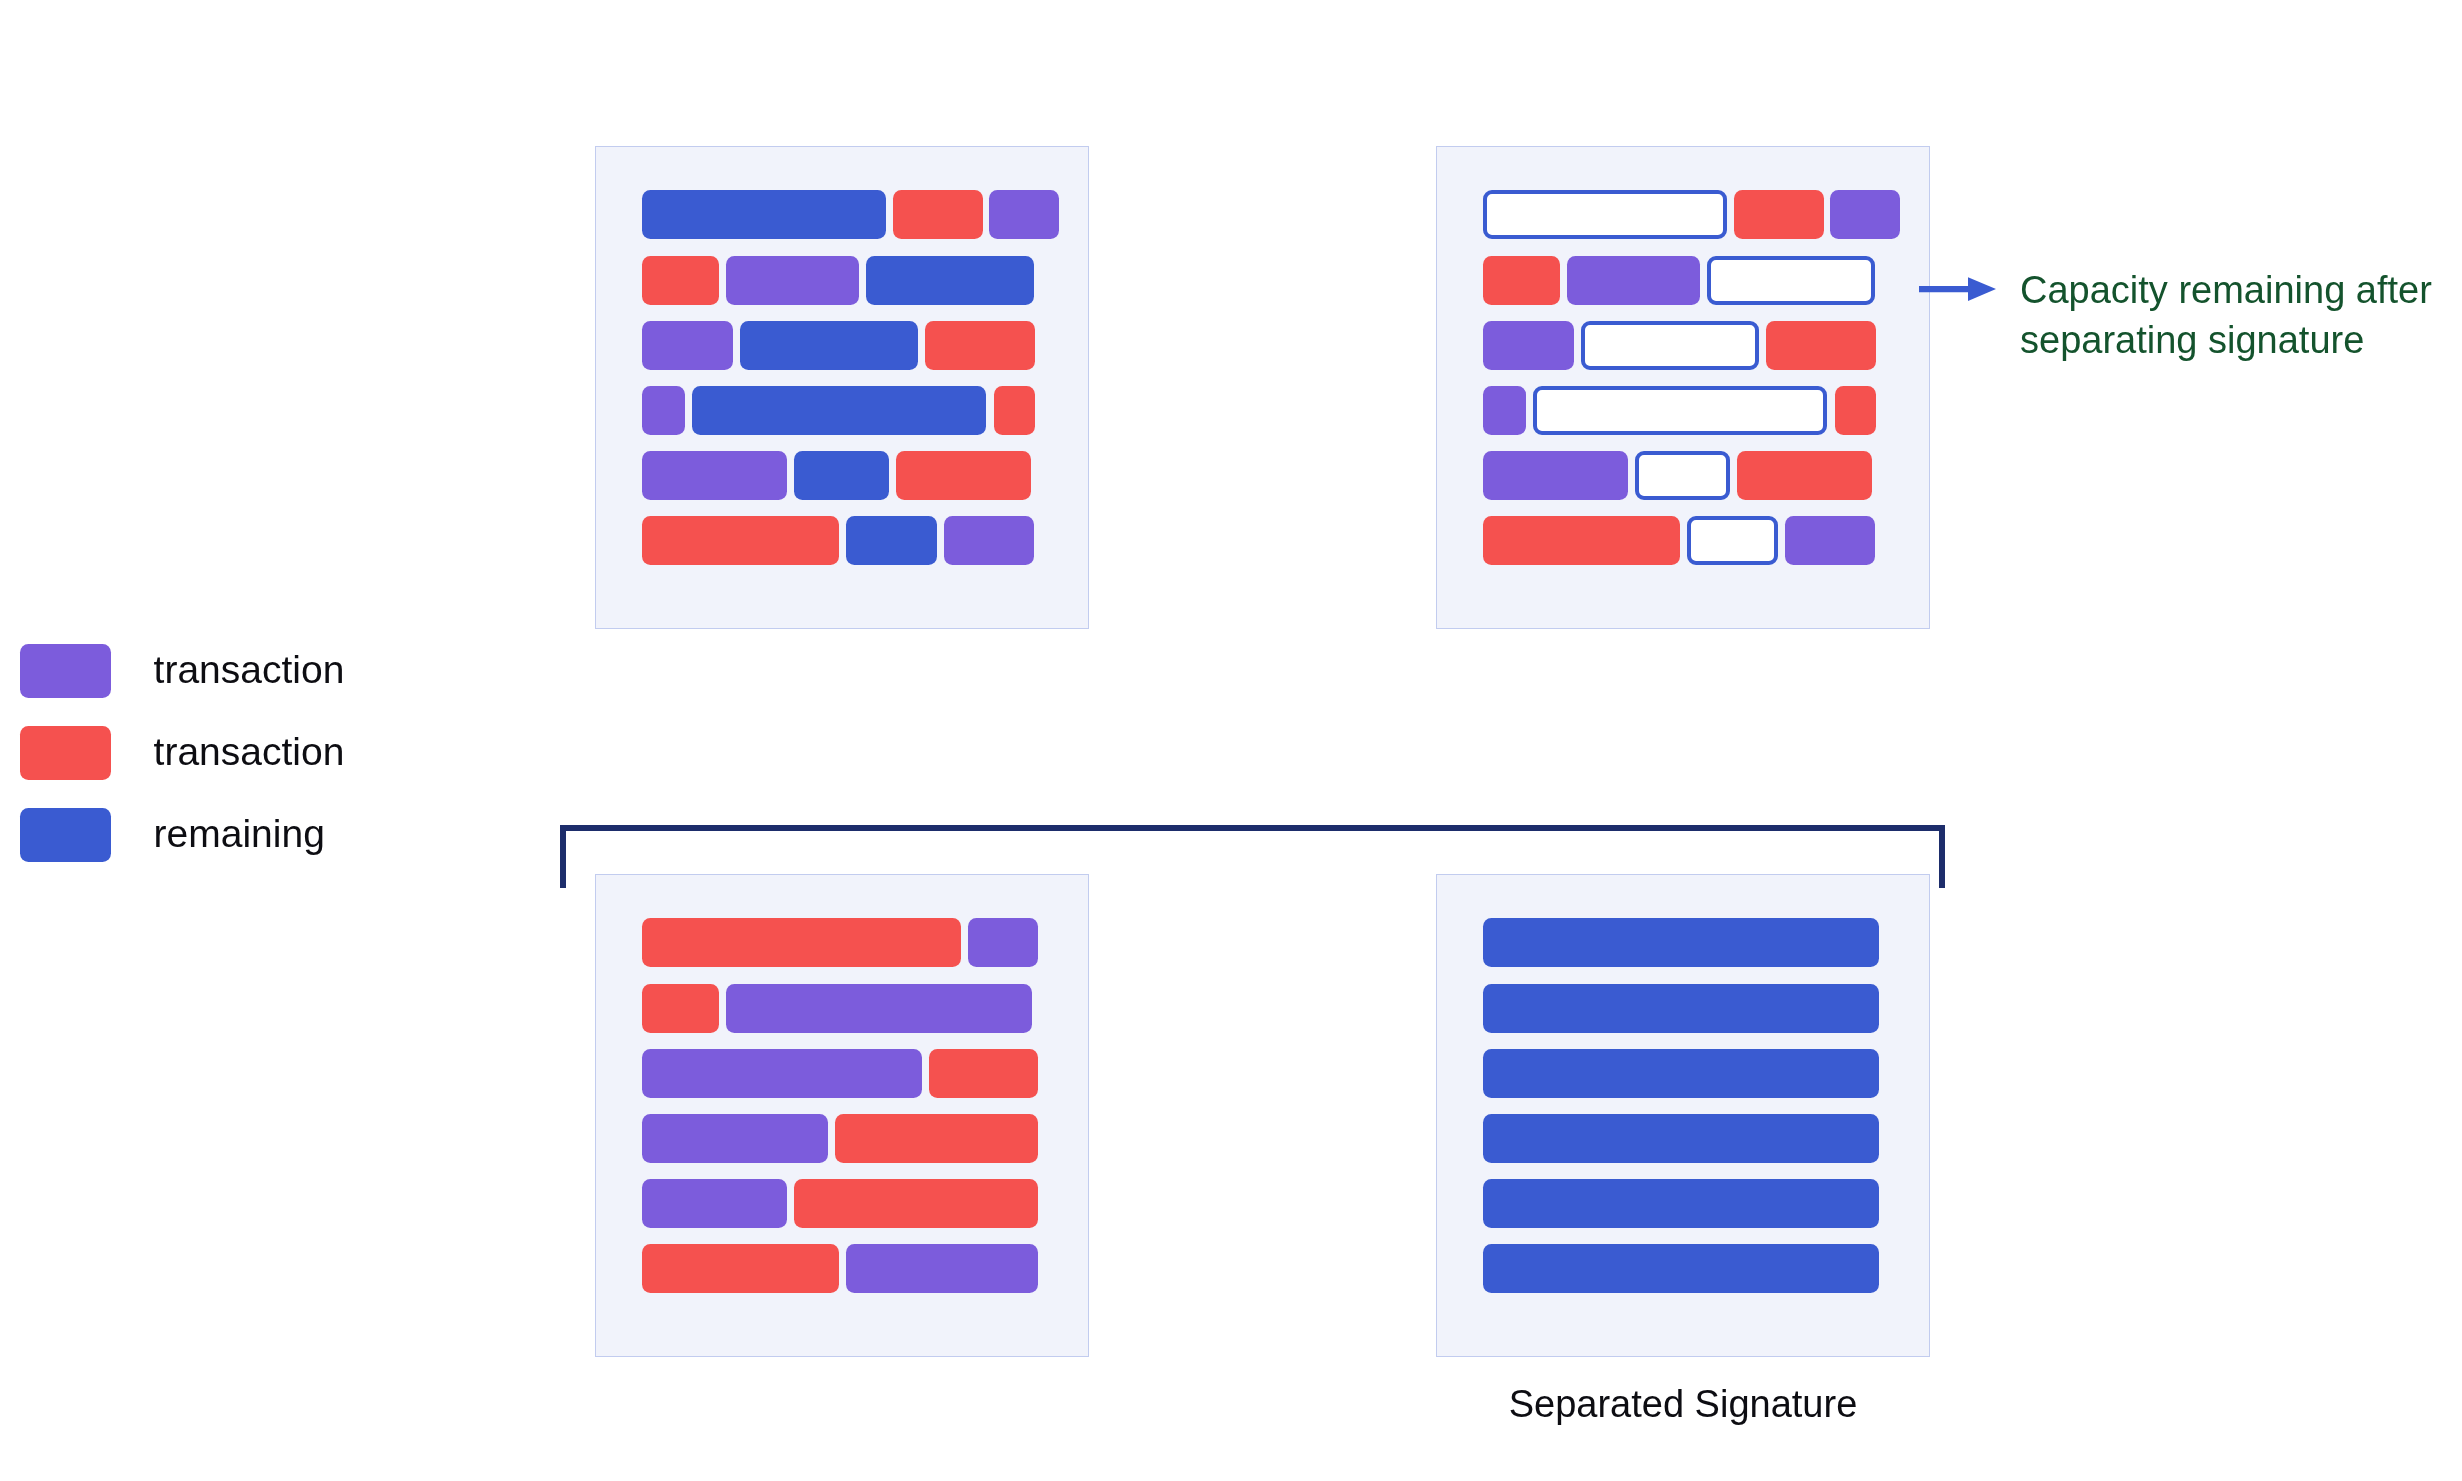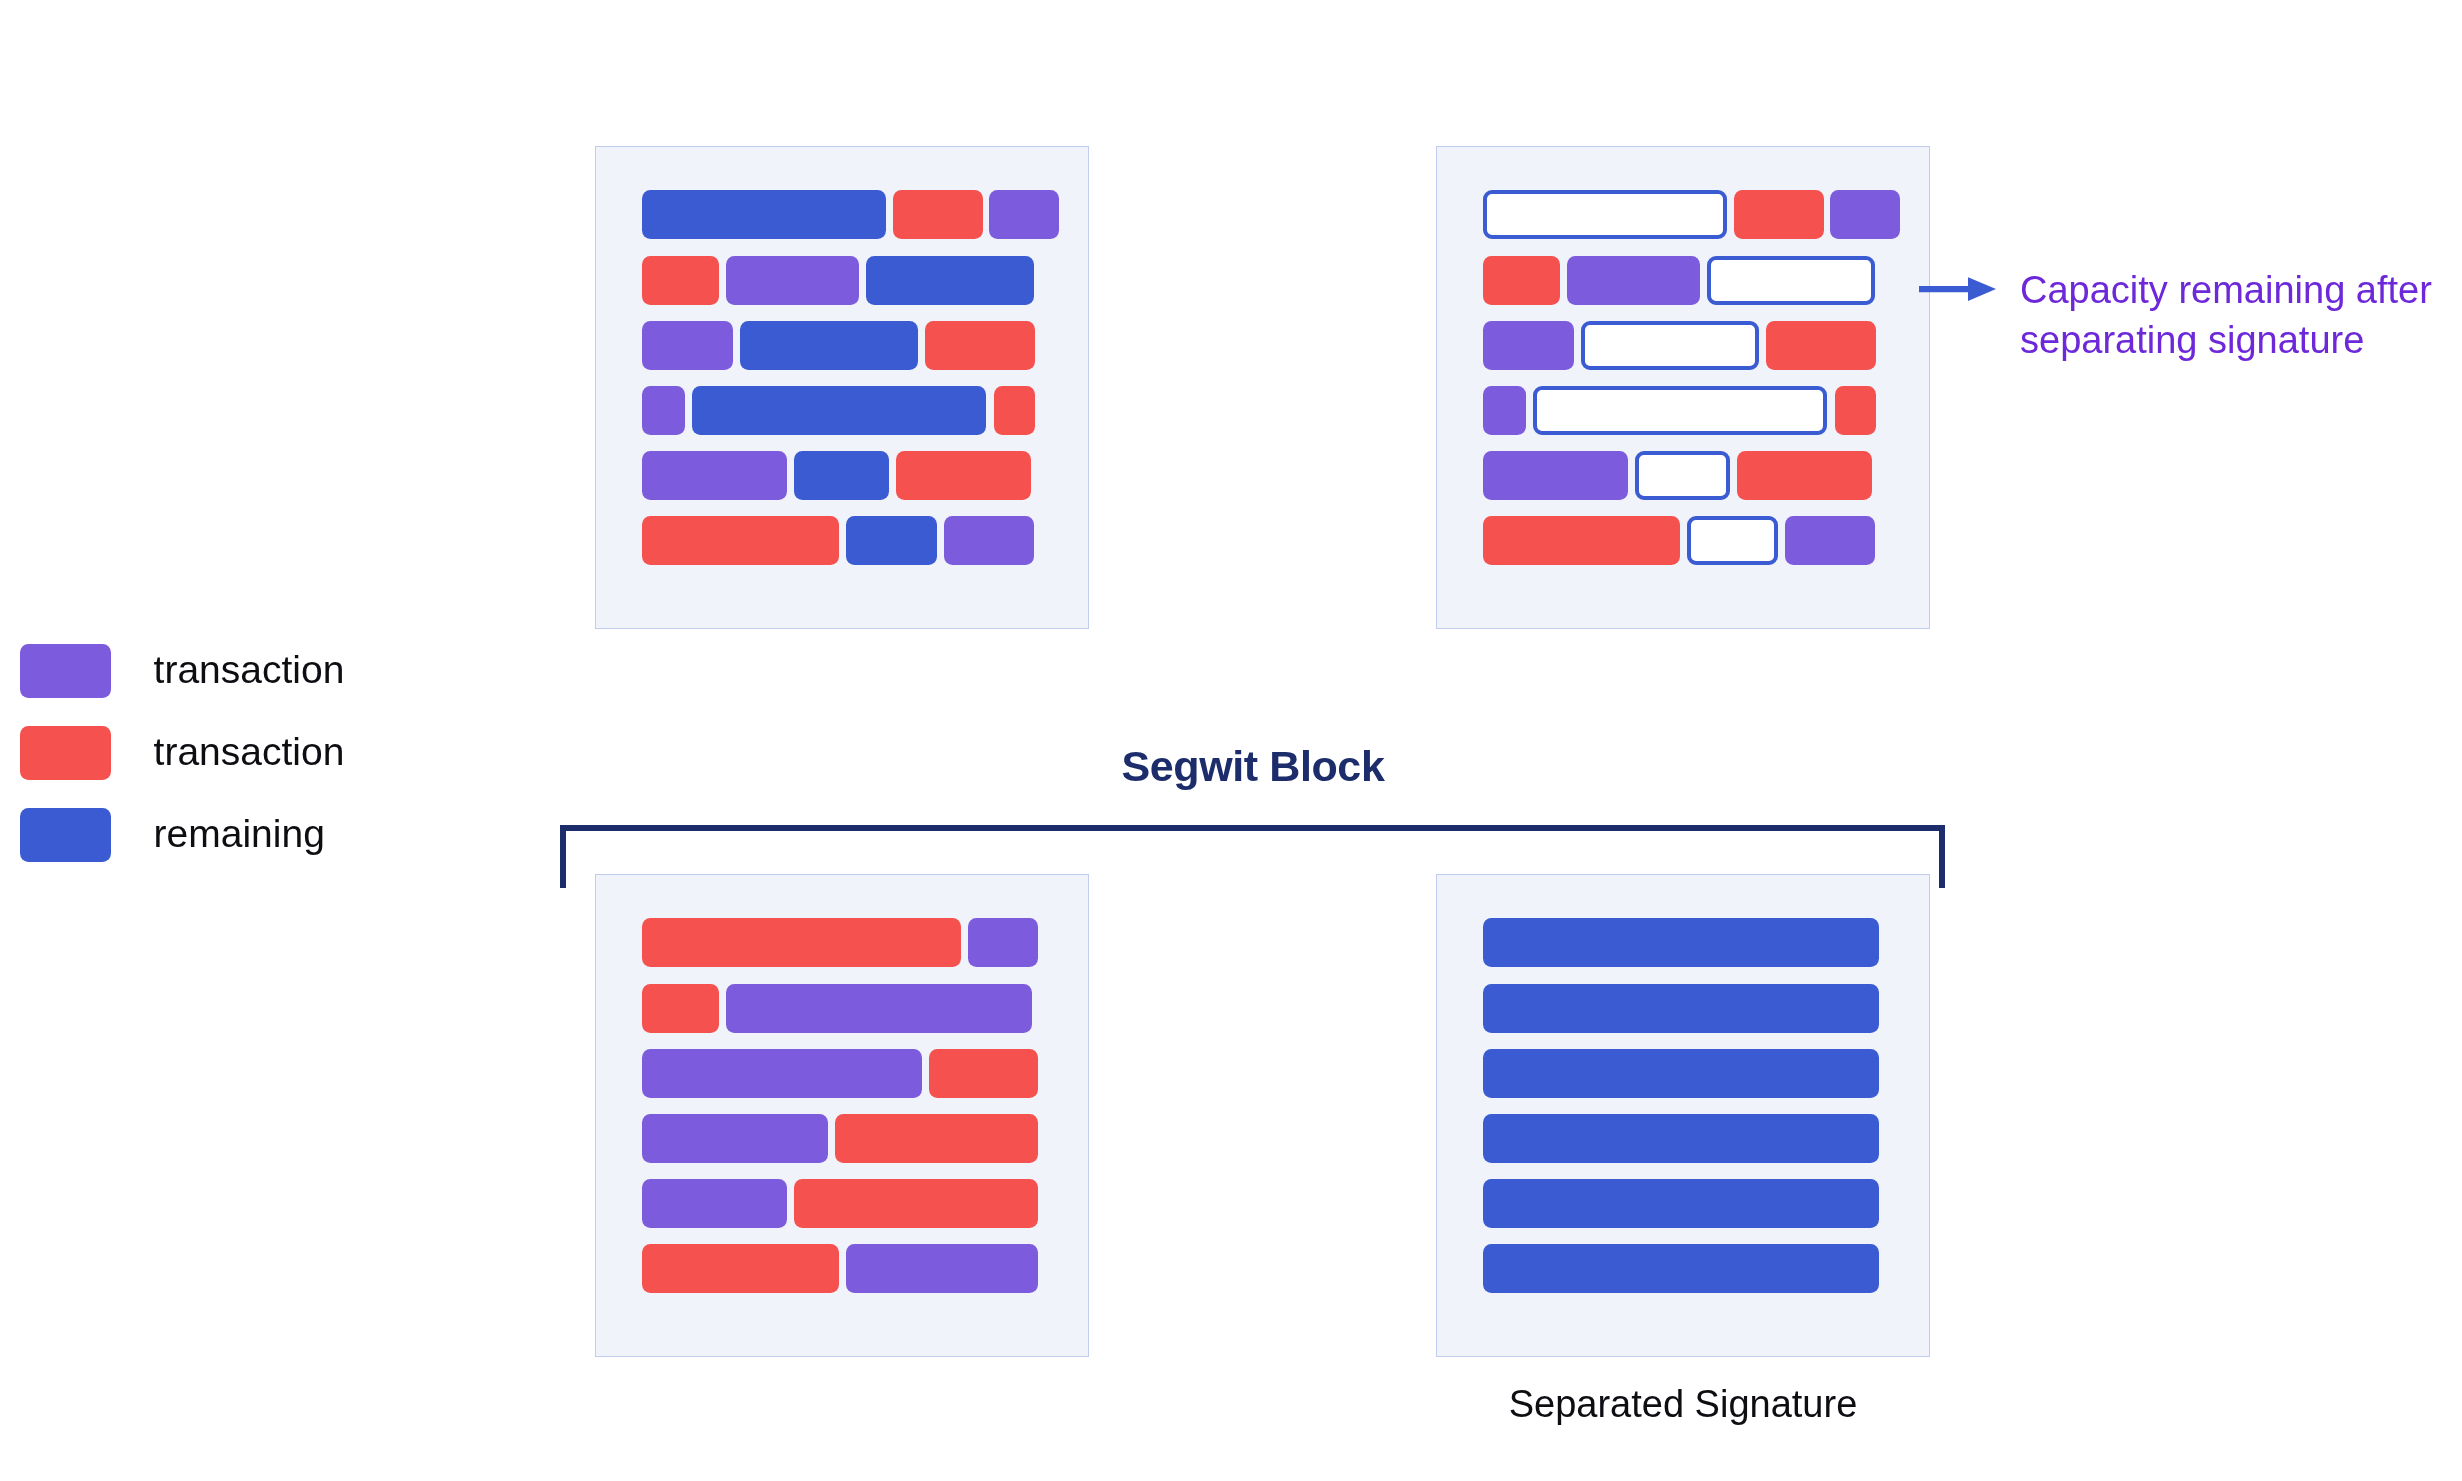--- a/index.html
+++ b/index.html
@@ -96,21 +96,21 @@
   }
 
   
   .callout-text {
     position: absolute;
     left: 2020px;
     top: 265px;
     width: 434px;
     font-size: 38px;
     line-height: 1.32;
-    color: #6d28d9;
+    color: #14532d;
     font-family: "Liberation Sans", sans-serif;
   }
 
   
   .bracket {
     position: absolute;
     left: 560px;
     top: 825px;
     width: 1385px;
     height: 63px;
@@ -217,21 +217,20 @@
         <div class="brick tx-purple" style="left: 302px; width: 90px;"></div>
       </div>
     </div>
 
   <svg class="arrow" style="left:1919px; top:273px;" width="105" height="35" viewBox="0 0 150 50">
     <line x1="0" y1="23" x2="72" y2="23" stroke="#3a5bd1" stroke-width="9"></line>
     <polygon points="70,6 110,23 70,40" fill="#3a5bd1"></polygon>
   </svg>
   <div class="callout-text">Capacity remaining after separating signature</div>
 
-  <div class="panel-title" style="left:903px; top:742px; width:700px;">Segwit Block</div>
 
   <div class="bracket"></div>
 
   <div class="block" style="left:595px; top:874px; width:494px; height:483px;" id="block-segwit-transactions">
       <div class="brick-row" style="top: 43px;">
         <div class="brick tx-red" style="left: 0px; width: 319px;"></div>
         <div class="brick tx-purple" style="left: 326px; width: 70px;"></div>
       </div>
       <div class="brick-row" style="top: 109px;">
         <div class="brick tx-red" style="left: 0px; width: 77px;"></div>

